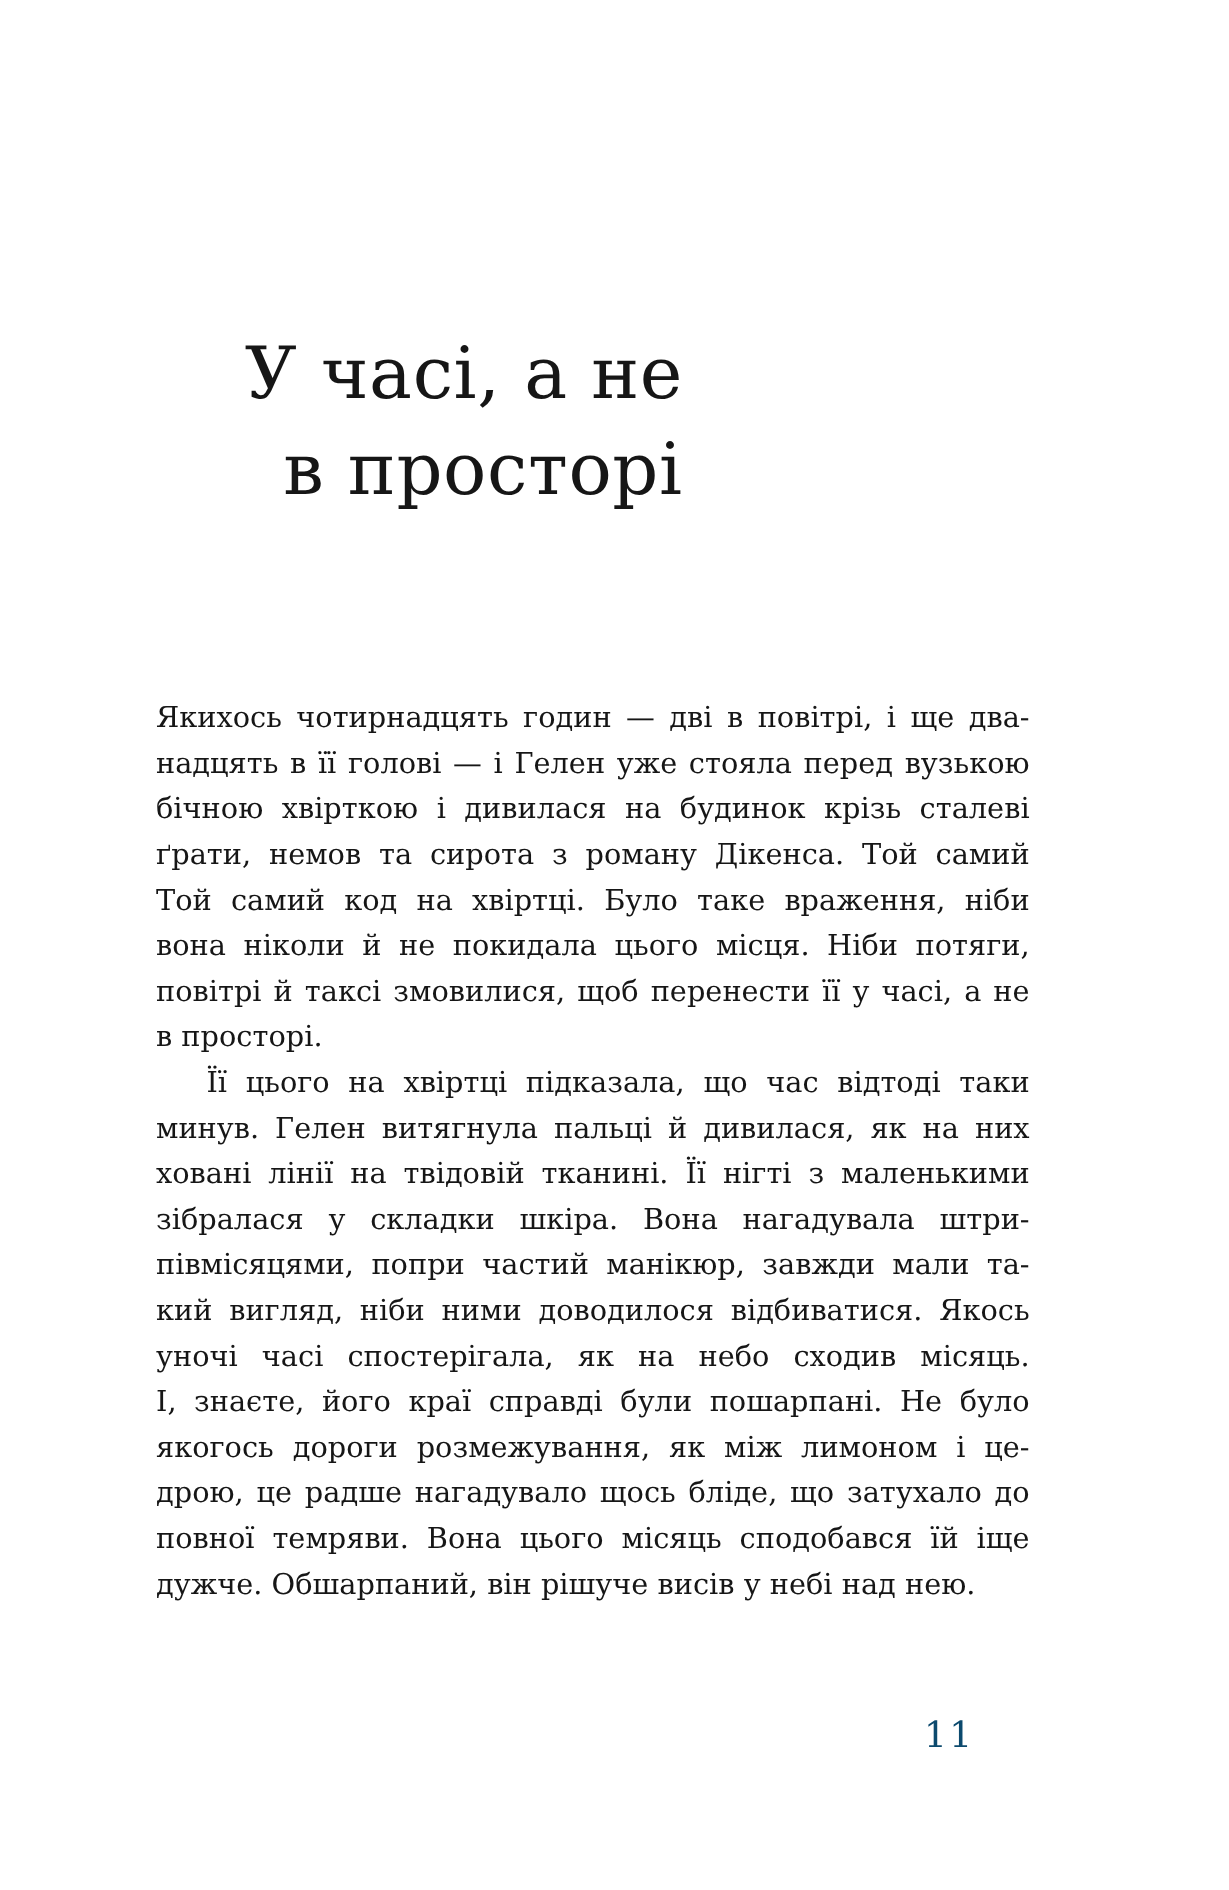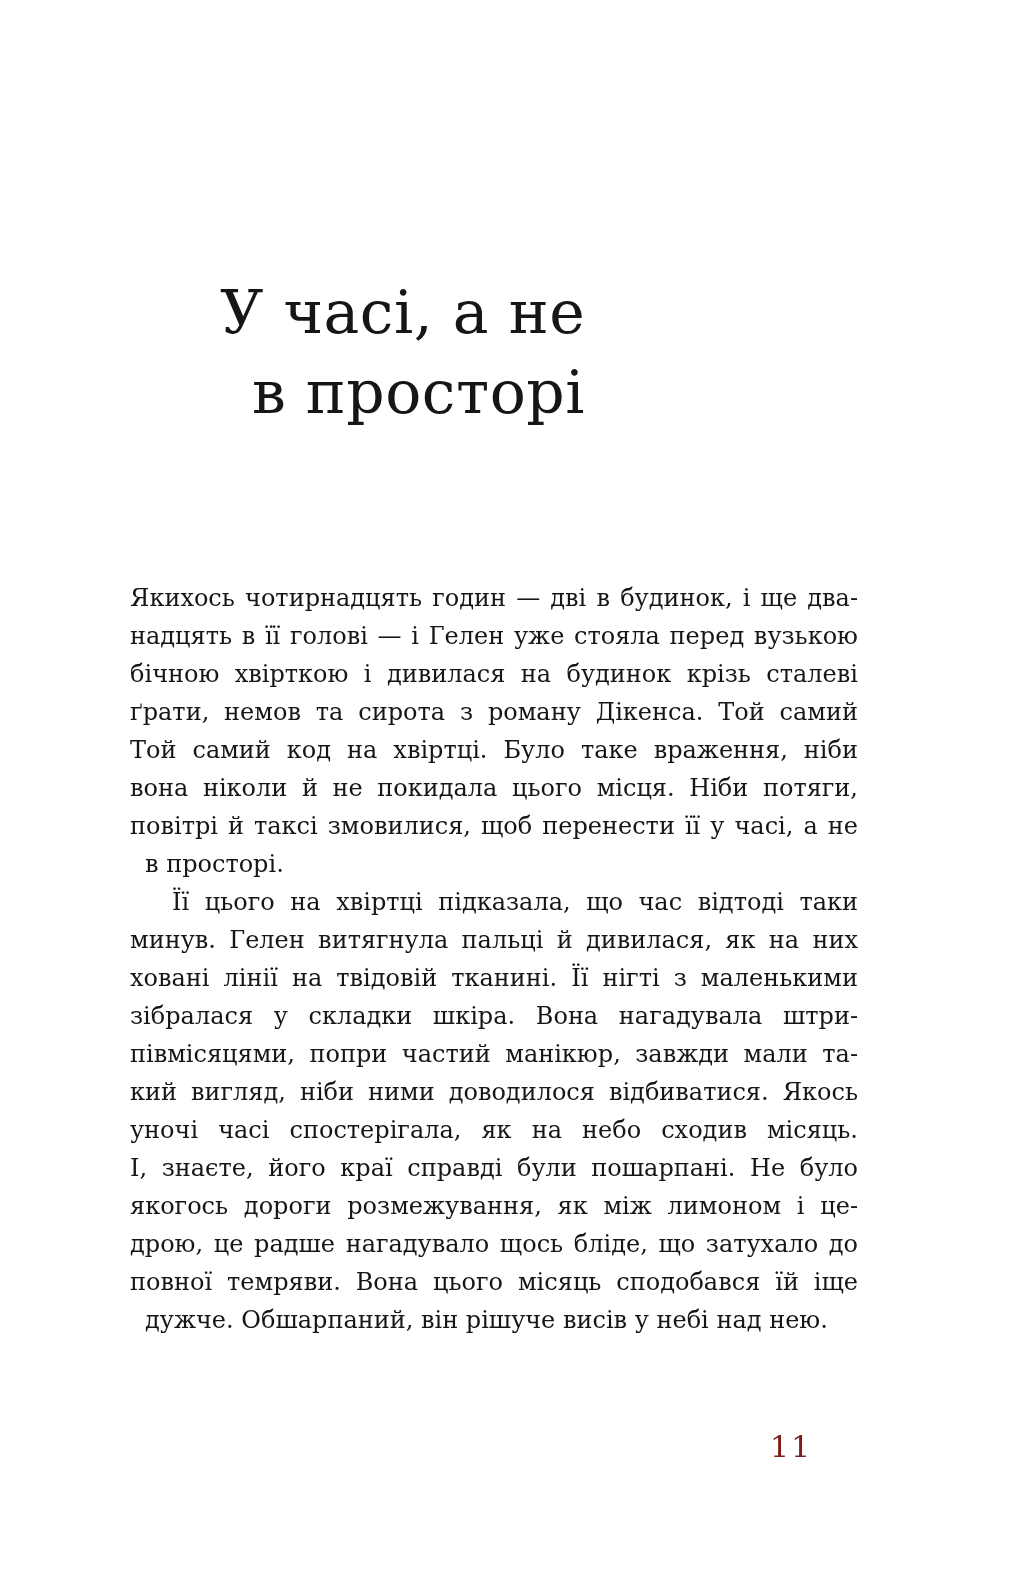--- a/index.html
+++ b/index.html
@@ -11,21 +11,21 @@
     position: relative;
     width: 1024px;
     height: 1575px;
     background: #ffffff;
     color: #141414;
     overflow: hidden;
     font-family: "DejaVu Serif", serif;
   }
   .chapter-title {
     position: absolute;
-    left: 220px;
+    left: 204px;
     top: 272px;
     margin: 0;
     font-family: "DejaVu Serif", serif;
     font-weight: 400;
     font-size: 60px;
     line-height: 80px;
     letter-spacing: 0.5px;
     color: #161616;
   }
   .chapter-title .title-line { display: block; }
@@ -43,47 +43,46 @@
   }
   .para { margin: 0; }
   .line {
     white-space: nowrap;
     text-align: justify;
     text-align-last: justify;
   }
   .line.last {
     text-align: center;
     text-align-last: left;
-    margin-left: 15px;
   }
   .para.indent .line:first-child { text-indent: 42px; }
 
   .page-number {
     position: absolute;
     left: 770px;
     top: 1428px;
     font-family: "DejaVu Serif", serif;
     font-size: 30px;
     line-height: 38px;
-    color: #7f1d1d;
+    color: #0c4a6e;
     letter-spacing: 2px;
   }
 </style>
 </head>
 <body>
 
 <div class="page">
   <h1 class="chapter-title">
     <span class="title-line">У часі, а не</span>
     <span class="title-line line2">в просторі</span>
   </h1>
 
   <div class="body-text" id="body-text">
       <div class="para">
-        <div class="line">Якихось чотирнадцять годин — дві в будинок, і ще два-</div>
+        <div class="line">Якихось чотирнадцять годин — дві в повітрі, і ще два-</div>
         <div class="line">надцять в її голові — і Гелен уже стояла перед вузькою</div>
         <div class="line">бічною хвірткою і дивилася на будинок крізь сталеві</div>
         <div class="line">ґрати, немов та сирота з роману Дікенса. Той самий</div>
         <div class="line">Той самий код на хвіртці. Було таке враження, ніби</div>
         <div class="line">вона ніколи й не покидала цього місця. Ніби потяги,</div>
         <div class="line">повітрі й таксі змовилися, щоб перенести її у часі, а не</div>
         <div class="line last">в просторі.</div>
       </div>
       <div class="para indent">
         <div class="line">Її цього на хвіртці підказала, що час відтоді таки</div>

